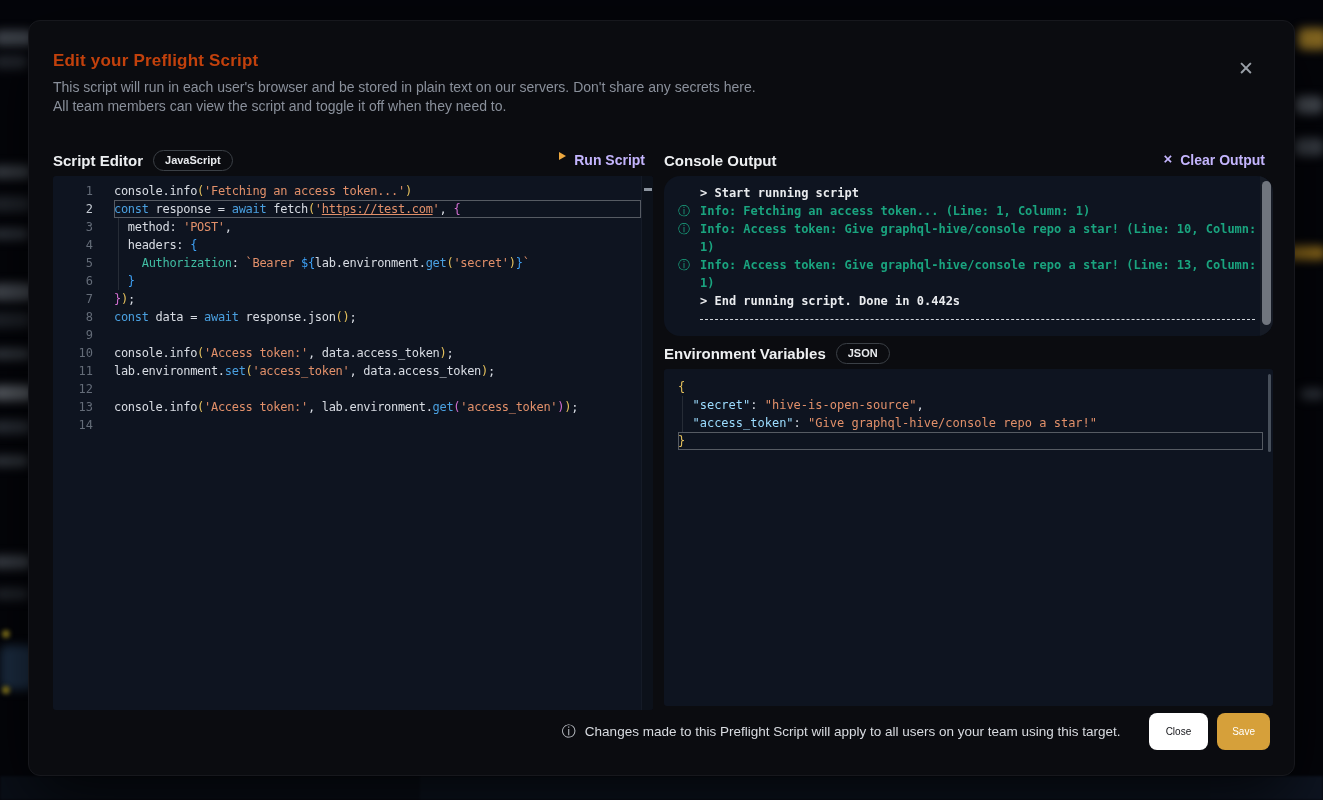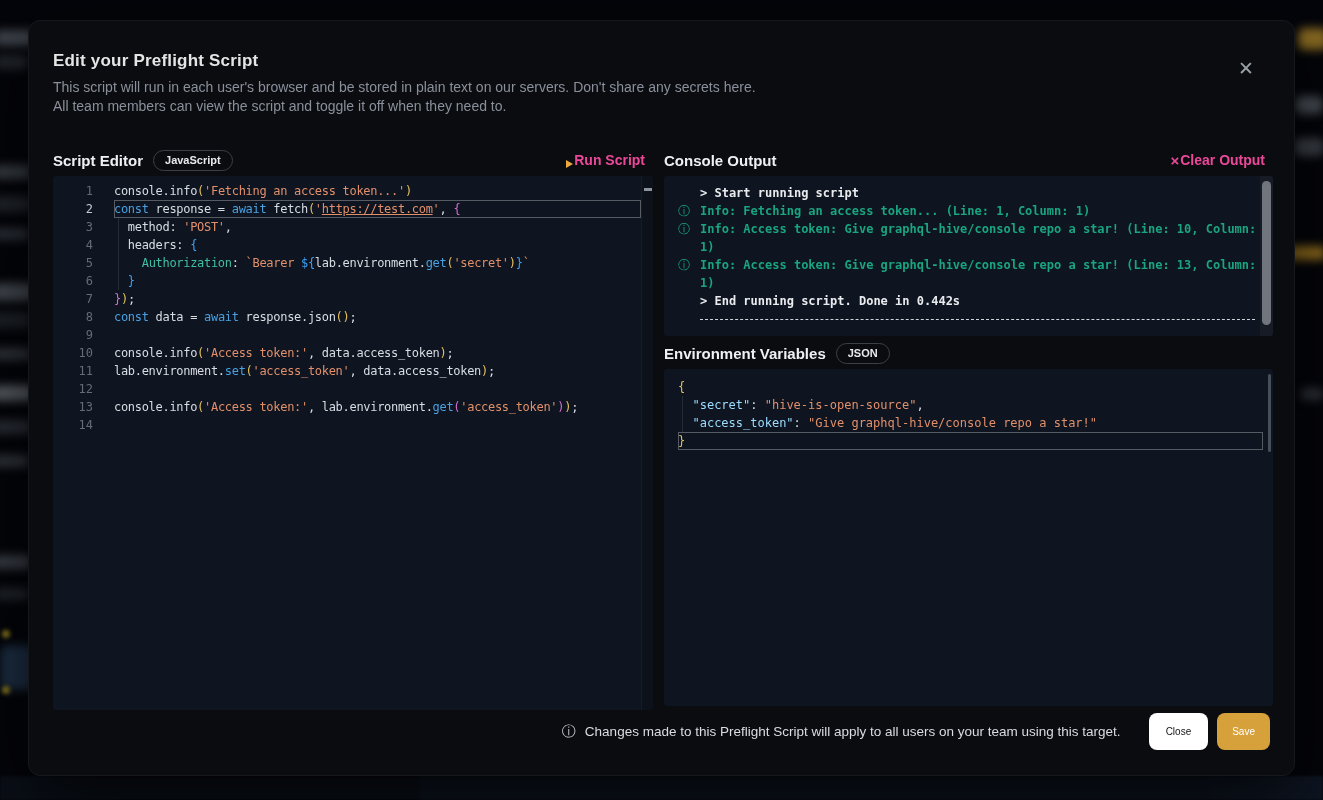--- a/index.html
+++ b/index.html
@@ -13,29 +13,29 @@
                   background:#0a0f18; filter:blur(1px); }
   .bottom-strip .seg1 { position:absolute; left:420px; top:0; width:790px; height:24px; background:#0d1420; }
   .bottom-strip .seg2 { position:absolute; left:1210px; top:0; width:113px; height:24px; background:#0e1522; }
 
   
   .modal { position:absolute; left:28px; top:20px; width:1267px; height:756px;
            background:#0b0c10; border:1px solid #17181d; border-radius:12px;
            box-shadow:0 24px 70px rgba(0,0,0,.75); }
   .close-x { position:absolute; top:38px; right:40px; color:#9aa0a8; font-size:19px; line-height:1;
              cursor:pointer; font-family:"DejaVu Sans", sans-serif; }
-  .modal-title { position:absolute; left:24px; top:30px; font-size:17px; font-weight:700; color:#e5e5e5; letter-spacing:.2px; }
+  .modal-title { position:absolute; left:24px; top:30px; font-size:17px; font-weight:700; color:#c2410c; letter-spacing:.2px; }
   .modal-desc { position:absolute; left:24px; top:57px; font-size:14px; color:#8a909b; line-height:18.5px; }
 
   .sec-head { position:absolute; height:32px; display:flex; align-items:center; }
   .sec-title { font-size:15px; font-weight:700; color:#eef0f2; }
   .pill { margin-left:10px; padding:3px 11px 4px; border:1px solid #3b4046; border-radius:999px;
           font-size:11px; font-weight:700; color:#e8eaed; }
-  .head-action { margin-left:auto; display:flex; align-items:flex-end; gap:1px;
-                 color:#ec4899; font-size:14px; font-weight:600; cursor:pointer; padding-right:8px; }
+  .head-action { margin-left:auto; display:flex; align-items:flex-start; gap:8px;
+                 color:#c4b5fd; font-size:14px; font-weight:600; cursor:pointer; padding-right:8px; }
   .tri { width:0; height:0; border-left:7px solid #eda83f; border-top:4.5px solid transparent; border-bottom:4.5px solid transparent; }
   .xmark { font-size:15px; line-height:1; margin-top:-1px; }
 
   .panel { position:absolute; background:#0e1420; border-radius:3px; overflow:hidden; }
 
   
   .codebox { font-family:"DejaVu Sans Mono", monospace; font-size:12px; line-height:18px; }
   .code-row { display:flex; height:18px; white-space:pre; }
   .gutter { width:40px; flex:0 0 40px; text-align:right; padding-right:0; color:#646c78;
             font-family:"DejaVu Sans Mono", monospace; font-size:12px; }
@@ -48,21 +48,21 @@
   .tk-d { color:#d8dce3; } .tk-k { color:#4aa0e0; } .tk-s { color:#e2906a; }
   .tk-u { color:#e2906a; text-decoration:underline;text-align:center; }
   .tk-p1 { color:#e4c05c; } .tk-p2 { color:#d36fd1; } .tk-p3 { color:#3ea2f7; }
   .tk-t { color:#41bfa4; } .tk-key { color:#9cdcfe; }
 
   #editor-panel { padding-top:6px; }
   .ruler { position:absolute; right:0; top:0; bottom:0; width:12px; background:#0c111a; border-left:1px solid #151b27; }
   .ruler .mark { position:absolute; top:12px; left:2px; width:8px; height:3px; background:#8b939e; }
 
   
-  #console-panel { padding:8px 8px 6px 14px; }
+  #console-panel { padding:8px 8px 6px 14px;border-radius:16px; }
   .con-row { display:flex; font-family:"DejaVu Sans Mono", monospace; font-size:12px; line-height:18px; }
   .con-icon { flex:0 0 22px; color:#1aa47f; font-size:12px; }
   .con-text { flex:1; white-space:pre-wrap; word-break:break-word;font-weight:bold; }
   .con-plain .con-text { color:#e9ebee; font-weight:700; }
   .con-info .con-text { color:#1aa47f; }
   .con-sep-line { border-top:1px dashed #cfd4da; height:1px; margin-top:9px; margin-right:10px; }
   .scrollbar-track { position:absolute; right:0; top:0; bottom:0; width:13px; background:#161b25; }
   .scrollbar-thumb { position:absolute; right:2px; top:5px; width:9px; height:144px; border-radius:5px; background:#71767e; }
   .env-scroll { position:absolute; right:2px; top:5px; width:3px; height:78px; background:#474f5a; border-radius:2px; }
 

